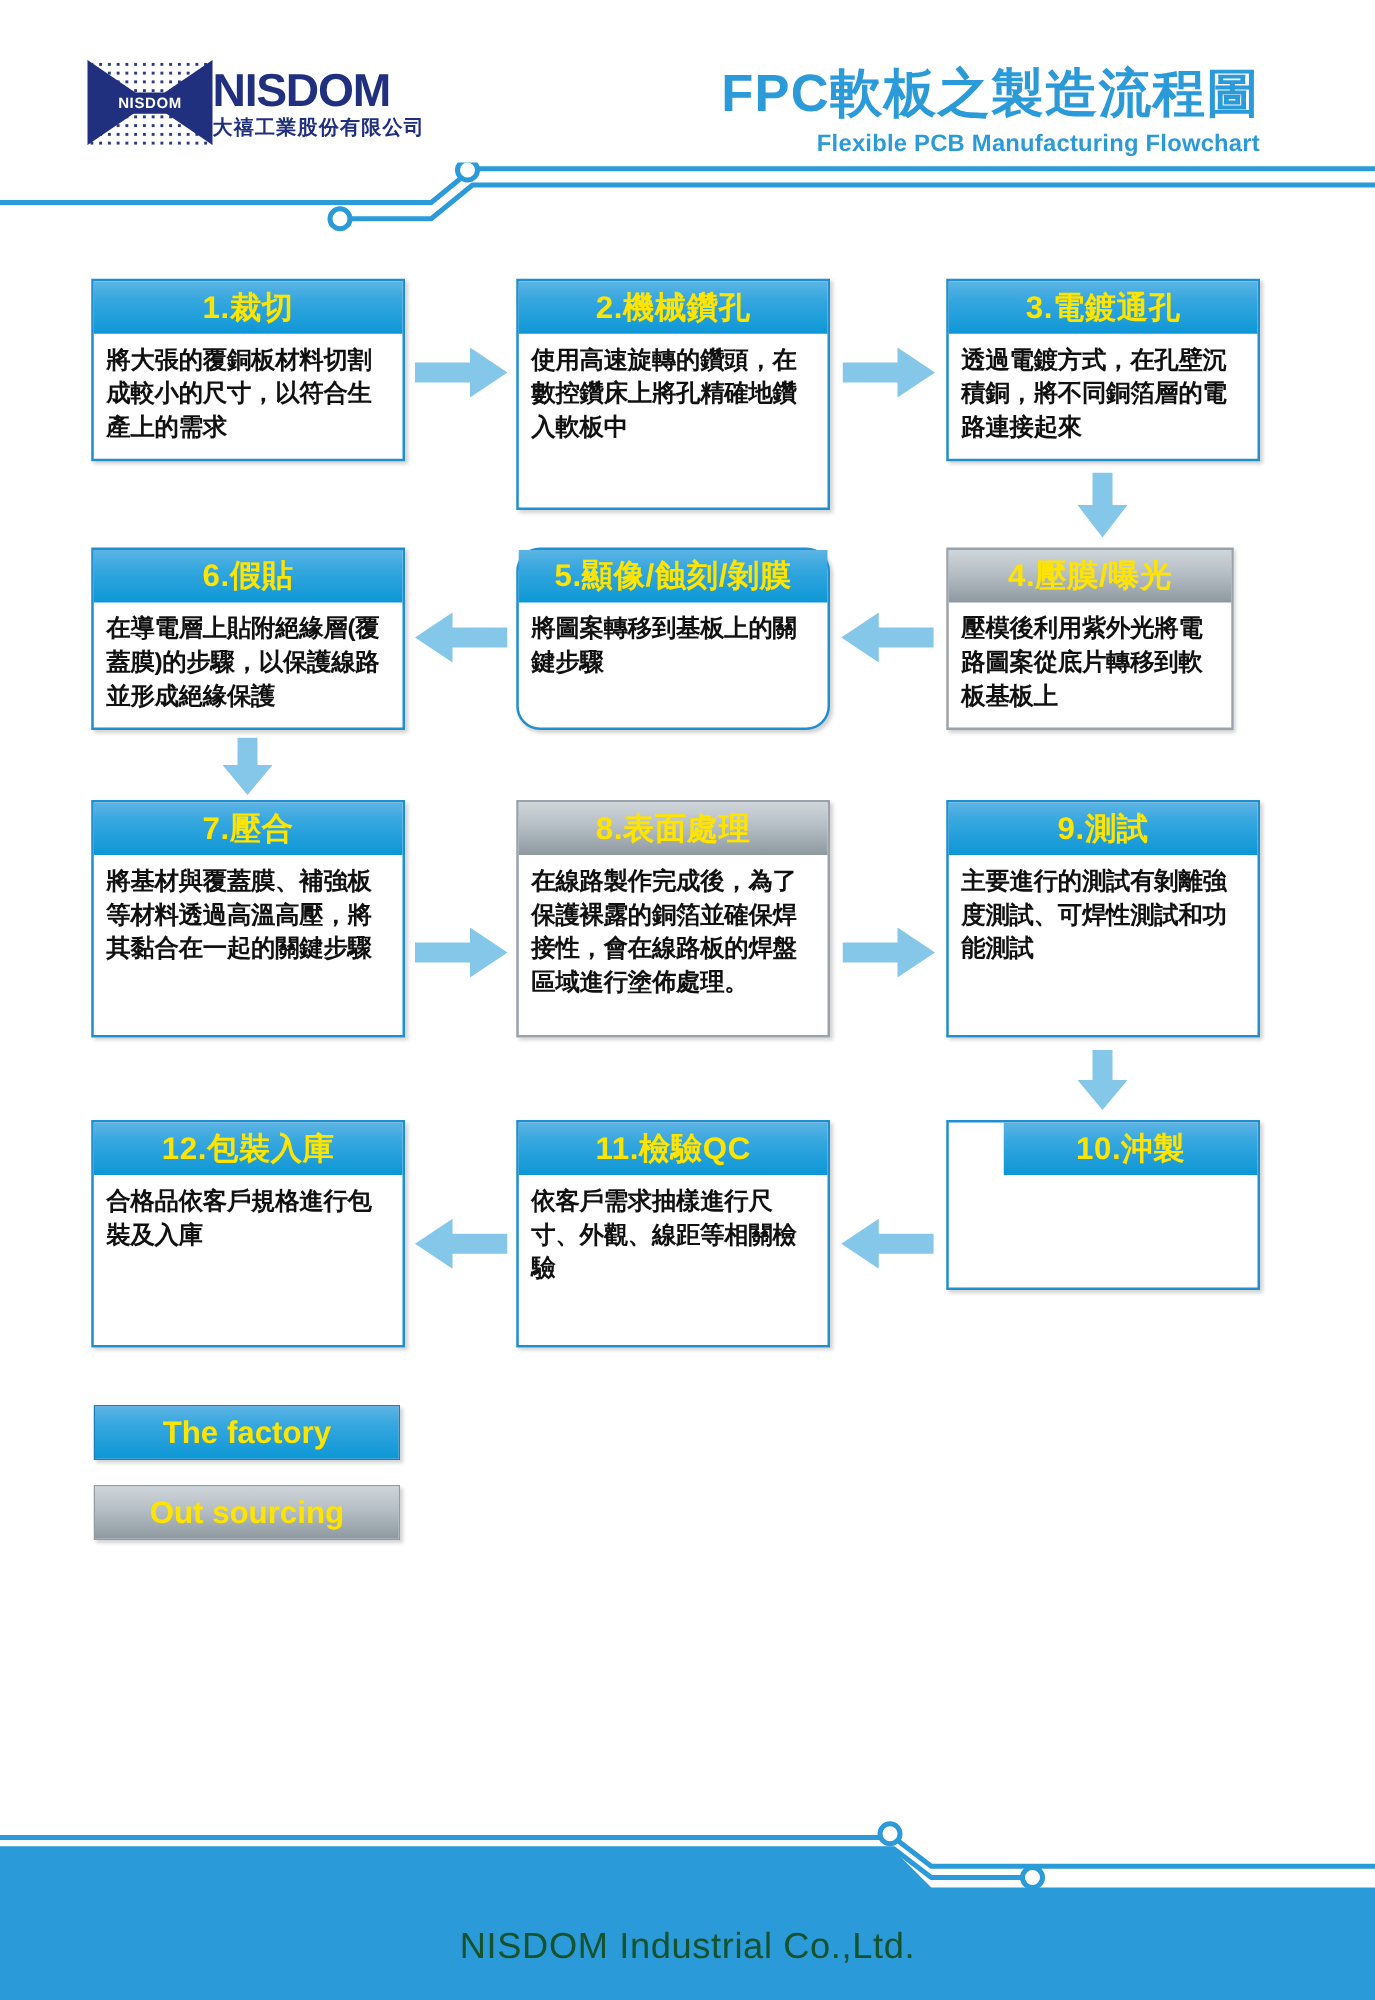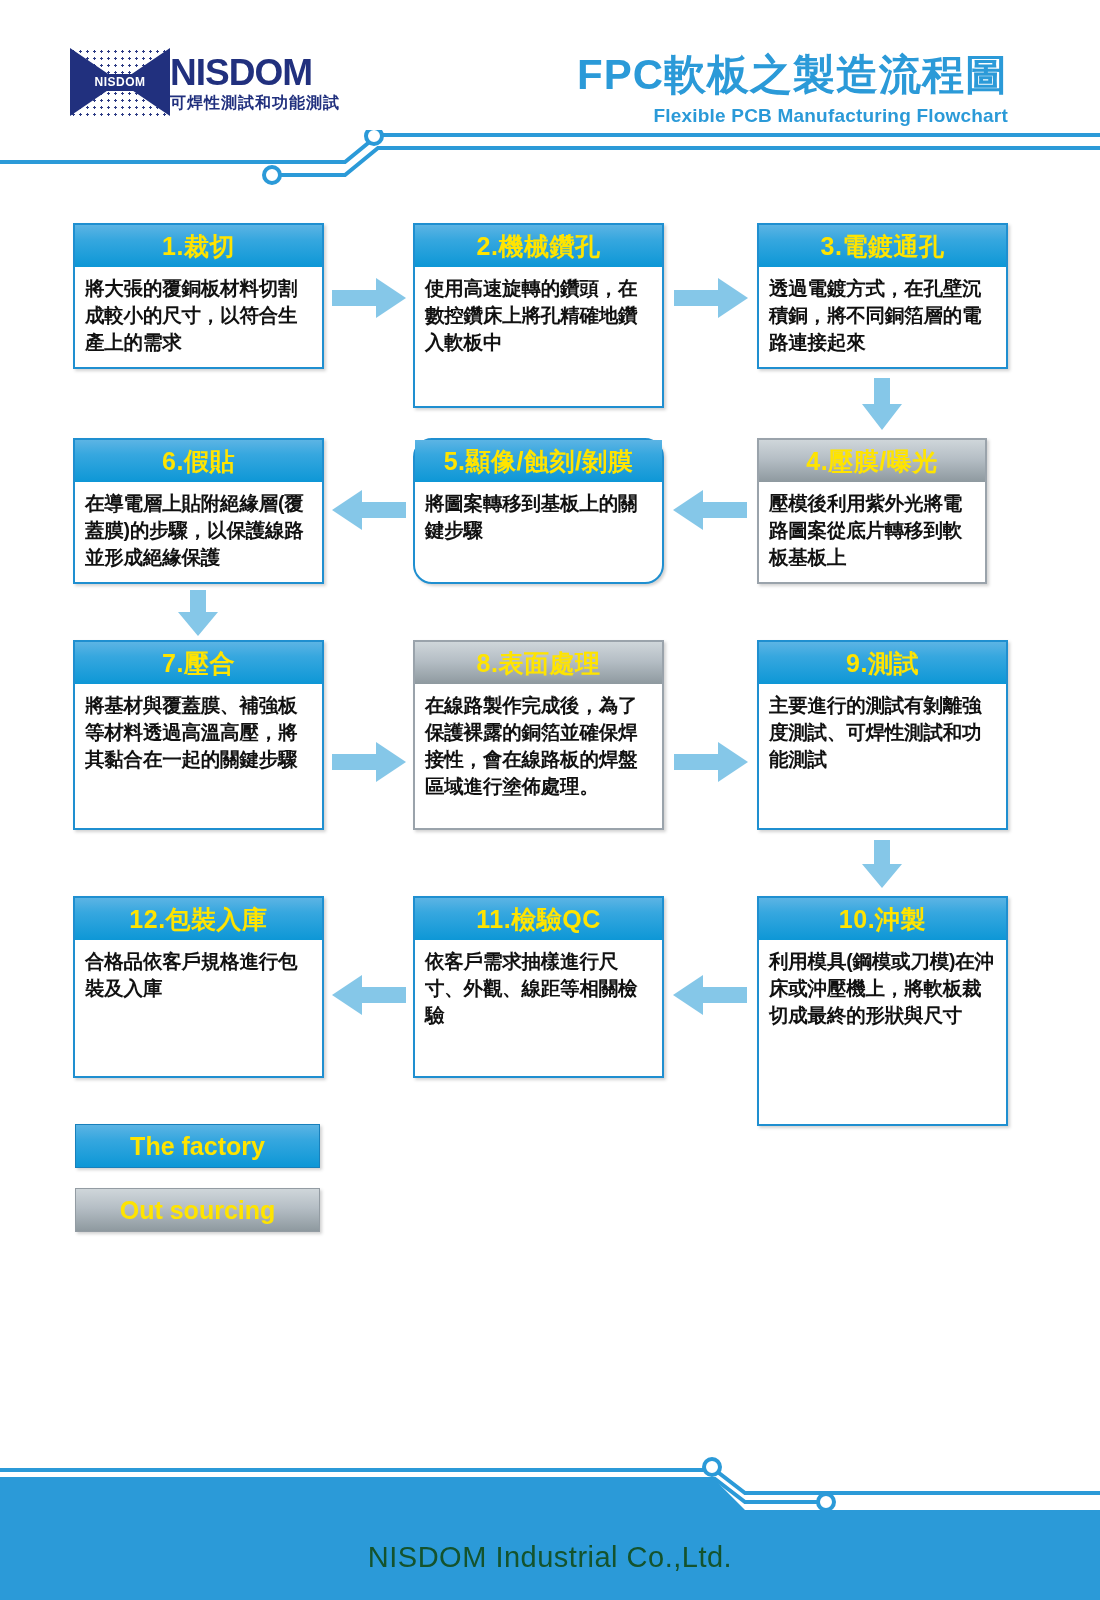--- a/index.html
+++ b/index.html
@@ -107,21 +107,21 @@
 
   <div id="logo-wrap">
     <div id="logo-mark">
       <div class="hour-top"></div>
       <div class="hour-bot"></div>
       <div class="dots"></div>
       <div class="badge">NISDOM</div>
     </div>
     <div id="logo-text">
       <div id="logo-name">NISDOM</div>
-      <div id="logo-sub">可焊性測試和功能測試</div>
+      <div id="logo-sub">大禧工業股份有限公司</div>
     </div>
   </div>
 
   <div id="title-wrap">
     <div id="main-title">FPC軟板之製造流程圖</div>
     <div id="sub-title">Flexible PCB Manufacturing Flowchart</div>
   </div>
 
   <svg id="header-trace" viewBox="0 0 1100 55">
     <path d="M0,32 L345,32 L378,5 L1100,5" fill="none" stroke="#2b9ad8" stroke-width="4"></path>
@@ -165,23 +165,22 @@
   </div>
   <div class="node outsource" style="left:413px;top:640px;width:251px;height:190px;">
     <div class="hd">8.表面處理</div>
     <div class="bd">在線路製作完成後，為了保護裸露的銅箔並確保焊接性，會在線路板的焊盤區域進行塗佈處理。</div>
   </div>
   <div class="node" style="left:757px;top:640px;width:251px;height:190px;">
     <div class="hd">9.測試</div>
     <div class="bd">主要進行的測試有剝離強度測試、可焊性測試和功能測試</div>
   </div>
 
-  <div class="node" style="left:757px;top:896px;width:251px;height:230px;">
+  <div class="node" style="left:757px;top:896px;width:251px;height:136px;padding-left:44px;">
     <div class="hd">10.沖製</div>
-    <div class="bd">利用模具(鋼模或刀模)在沖床或沖壓機上，將軟板裁切成最終的形狀與尺寸</div>
   </div>
   <div class="node" style="left:413px;top:896px;width:251px;height:182px;">
     <div class="hd">11.檢驗QC</div>
     <div class="bd">依客戶需求抽樣進行尺寸、外觀、線距等相關檢驗</div>
   </div>
   <div class="node" style="left:73px;top:896px;width:251px;height:182px;">
     <div class="hd">12.包裝入庫</div>
     <div class="bd">合格品依客戶規格進行包裝及入庫</div>
   </div>
 

